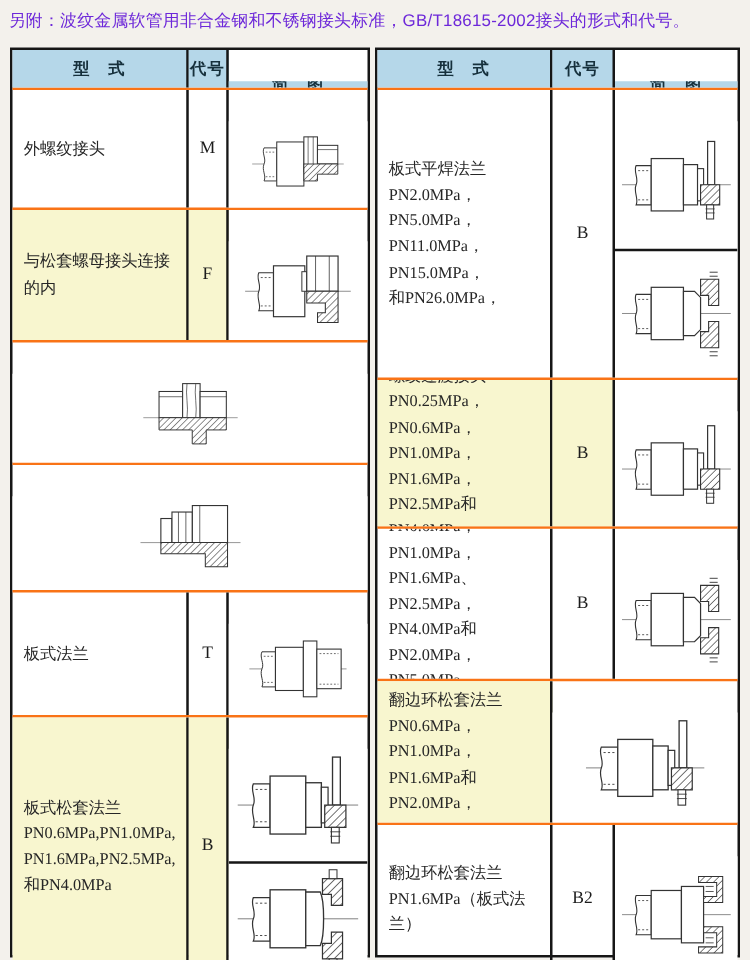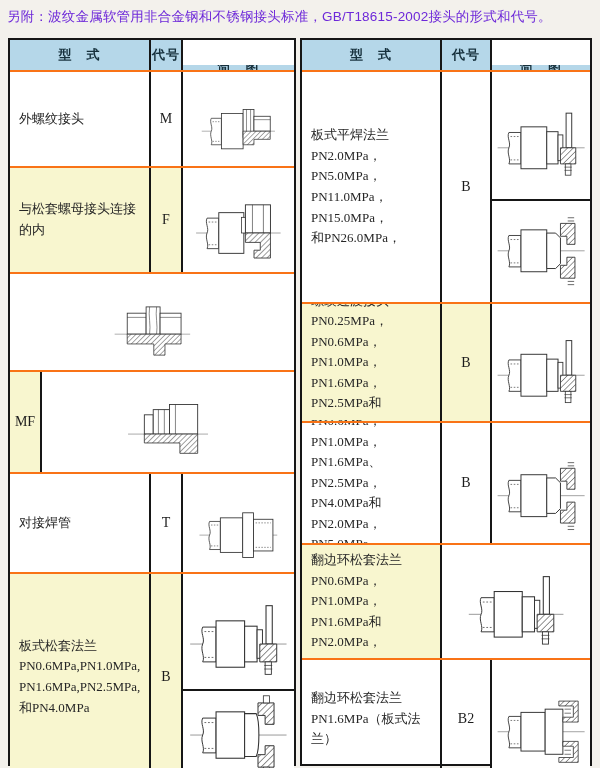--- a/index.html
+++ b/index.html
@@ -119,38 +119,37 @@
     <rect x="47" y="7" width="20" height="39" fill="#fff" stroke="#333" stroke-width="1.2"></rect>
     <path d="M52 7 C50 20 54 33 52 46 M62 7 C60 20 64 33 62 46" fill="none" stroke="#333" stroke-width="0.8"></path>
     <rect x="67" y="16" width="30" height="30" fill="#fff" stroke="#333" stroke-width="1.2"></rect>
     <line x1="67" y1="22" x2="97" y2="22" stroke="#333" stroke-width="0.8"></line>
     <path d="M20 46 H97 V60 H74 V76 H58 V60 H20 Z" fill="url(#hatch)" stroke="#333" stroke-width="1.1"></path>
             </svg>
           </div>
         </div>
       </div>
       <div class="trow" style="flex:0 0 100px">
-        <div class="cell ccell hl" style="flex:0 0 32px">MF</div>
         <div class="cell dcell">
           <div class="dsub">
             <svg viewBox="0 0 112 92" preserveAspectRatio="xMidYMid meet">
               <line x1="2" y1="46" x2="110" y2="46" stroke="#707070" stroke-width="0.8"></line>
     <rect x="24" y="20" width="12" height="26" fill="#fff" stroke="#333" stroke-width="1.2"></rect>
     <rect x="36" y="13" width="22" height="33" fill="#fff" stroke="#333" stroke-width="1.2"></rect>
     <line x1="43" y1="13" x2="43" y2="46" stroke="#333" stroke-width="0.8"></line>
     <line x1="51" y1="13" x2="51" y2="46" stroke="#333" stroke-width="0.8"></line>
     <rect x="58" y="6" width="38" height="40" fill="#fff" stroke="#333" stroke-width="1.2"></rect>
     <line x1="66" y1="6" x2="66" y2="46" stroke="#333" stroke-width="0.8"></line>
     <path d="M24 46 H96 V72 H72 V58 H24 Z" fill="url(#hatch)" stroke="#333" stroke-width="1.1"></path>
             </svg>
           </div>
         </div>
       </div>
       <div class="trow" style="flex:0 0 98px">
-        <div class="cell tcell" style="flex:0 0 141px">对接焊管</div>
+        <div class="cell tcell" style="flex:0 0 141px">板式法兰</div>
         <div class="cell ccell" style="flex:0 0 32px">T</div>
         <div class="cell dcell">
           <div class="dsub">
             <svg viewBox="0 0 112 92" preserveAspectRatio="xMidYMid meet">
               <line x1="2" y1="46" x2="110" y2="46" stroke="#707070" stroke-width="0.8"></line>
               <path d="M31 27 H16 C13 33 19 40 16 46 C13 53 19 60 16 66 H31 Z" fill="#fff" stroke="#333" stroke-width="1.1"></path>
 <line x1="18" y1="32" x2="28" y2="32" stroke="#333" stroke-width="0.8" stroke-dasharray="2 2"></line>
 <line x1="18" y1="61" x2="28" y2="61" stroke="#333" stroke-width="0.8" stroke-dasharray="2 2"></line>
     <rect x="31" y="22" width="31" height="48" fill="#fff" stroke="#333" stroke-width="1.2"></rect>
     <rect x="62" y="15" width="15" height="62" fill="#fff" stroke="#333" stroke-width="1.2"></rect>

